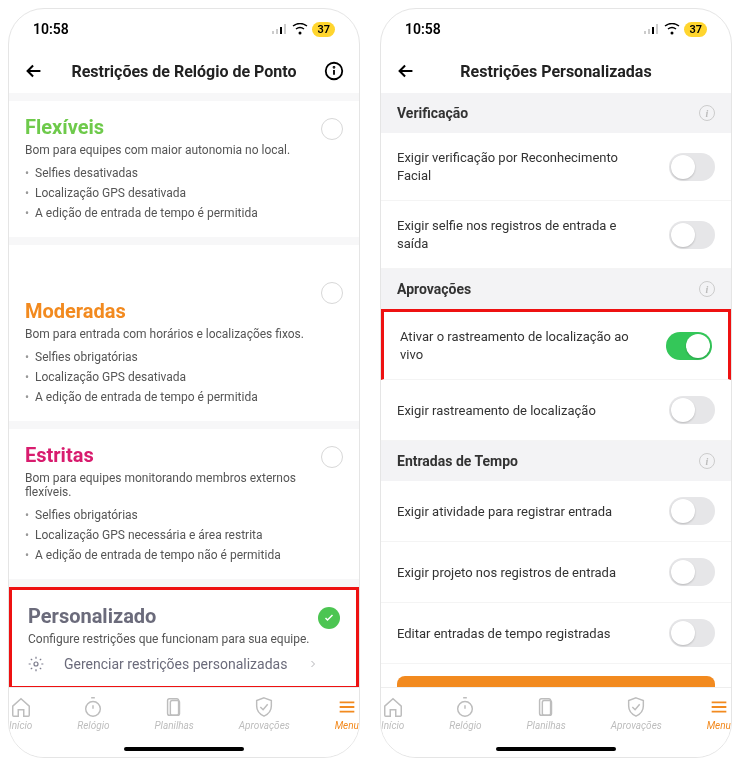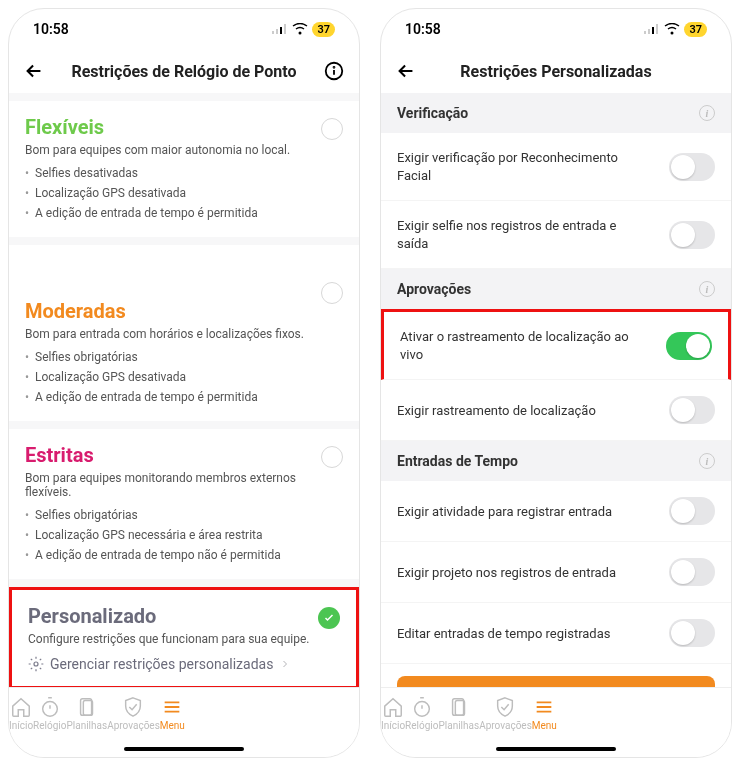--- a/index.html
+++ b/index.html
@@ -88,36 +88,36 @@
 
   .red-box { border: 3px solid #e11; }
 
   .check-circle {
     width: 22px; height: 22px; border-radius:50%;
     background: #4cc552; display:flex; align-items:center; justify-content:center;
   }
   .check-circle svg { stroke:#fff; }
 
   .manage-row {
-    display: flex; align-items: center; gap: 6px;
+    display: flex; align-items: center; gap: 20px;
     margin-top: 10px; font-size: 14px; color:#6b6b7b;
   }
 
   .save-area { padding: 12px 16px; background:#f7f7f8; }
   .save-btn {
     width:100%; height:44px; border-radius:8px;
     font-size:15px; font-weight:600; display:flex; align-items:center; justify-content:center;
     border:none;
   }
   .save-disabled { background:#e6e6e8; color:#b4b4b8; }
   .save-enabled  { background:#f28a1f; color:#fff; }
 
   .tabbar {
     height: 70px; border-top:1px solid #eee; background:#fff;
-    display:flex; justify-content:flex-start; align-items:flex-start; padding-top:8px;
+    display:flex; justify-content:space-between; align-items:flex-start; padding-top:8px;font-style:italic;
   }
   .tab { display:flex; flex-direction:column; align-items:center; gap:2px; font-size:10px; color:#bdbdbd; }
   .tab.active { color:#f28a1f; }
   .tab svg { stroke:#bdbdbd; }
   .tab.active svg { stroke:#f28a1f; }
 
   .home-indicator {
     position:absolute; bottom:6px; left:50%; transform:translateX(-50%);
     width:120px; height:4px; background:#000; border-radius:2px;
   }

